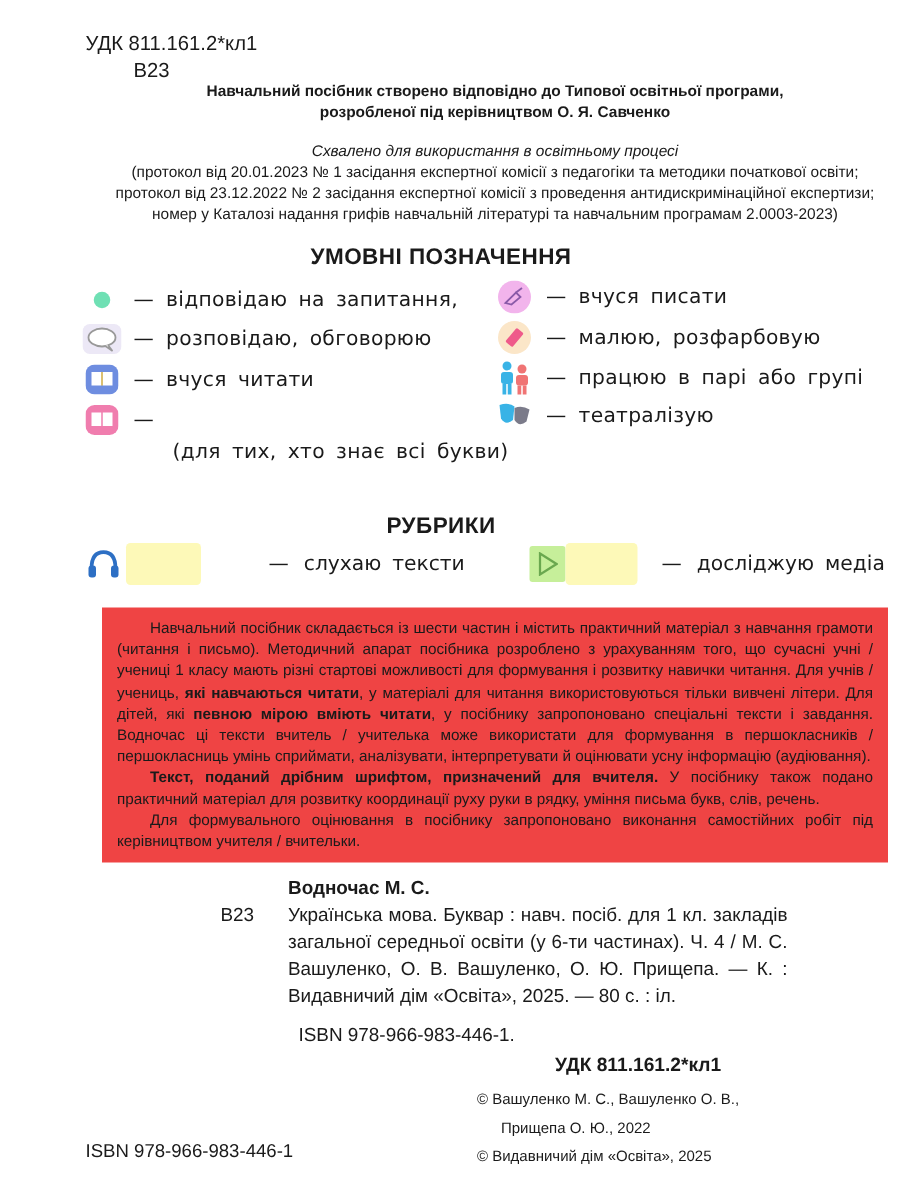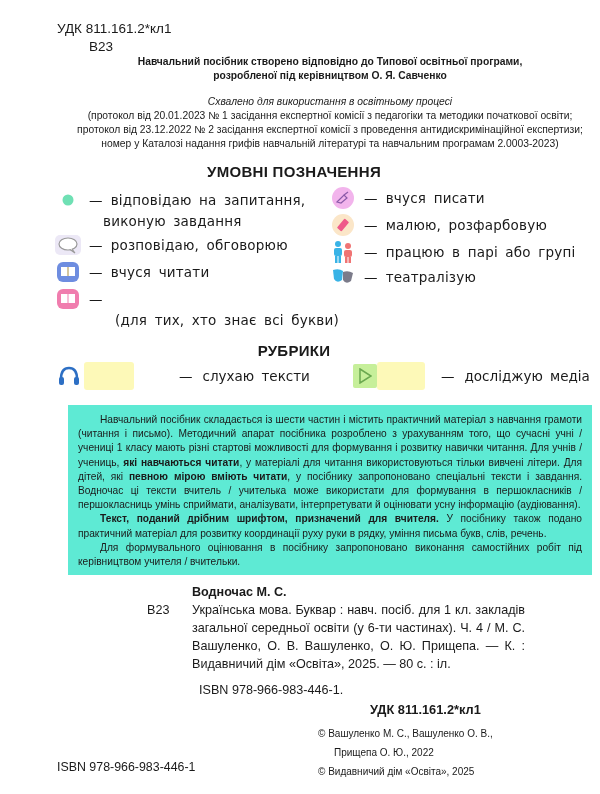--- a/index.html
+++ b/index.html
@@ -12,21 +12,21 @@
   .intro { top: 55px; font-weight: bold; }
   .approved { top: 95px; }
   .approved .it { font-style: italic; }
   .sec-title { width: 588px; left: 0; text-align: center; font-weight: bold; font-size: 15px; letter-spacing: 0.3px; }
   .legend-row { display: flex; align-items: center; font-family: "DejaVu Sans", sans-serif; font-size: 13.5px; letter-spacing: 0.2px; word-spacing: 3px; }
   .legend-row .ico { width: 26px; height: 20px; display: flex; align-items: center; justify-content: center; margin-right: 8px; }
   .legend-row .dash { margin-right: 8px; }
   .cont { font-family: "DejaVu Sans", sans-serif; font-size: 13.5px; letter-spacing: 0.2px; word-spacing: 3px; }
   .rub-row { display: flex; align-items: center; font-family: "DejaVu Sans", sans-serif; font-size: 13.5px; word-spacing: 3px; }
   .yellow-pad { width: 50px; height: 28px; background: #fdf9b8; border-radius: 3px; }
-  .info { left: 68px; top: 405px; width: 524px; height: 170px; background: #5eead4; box-sizing: border-box; padding: 8px 10px 0 10px; }
+  .info { left: 68px; top: 405px; width: 524px; height: 170px; background: #ef4444; box-sizing: border-box; padding: 8px 10px 0 10px; }
   .info p { margin: 0; font-size: 10.2px; line-height: 14.2px; text-align: justify; }
   .info p.ind { text-indent: 22px; }
   .biblio { left: 147px; top: 583px; width: 378px; font-size: 12.6px; line-height: 18px; }
   .biblio .author { font-weight: bold; padding-left: 45px; }
   .biblio .row { display: flex; }
   .biblio .cls { width: 45px; flex-shrink: 0; }
   .biblio .txt { text-align: justify; }
   .bib-isbn { left: 199px; top: 683px; font-size: 12.6px; }
   .udk-bottom { left: 370px; top: 702px; font-size: 12.8px; font-weight: bold; }
   .copy { left: 318px; top: 724px; font-size: 10px; line-height: 19px; }
@@ -58,21 +58,20 @@
 <div class="abs" style="left:55px; top:190px;">
   <div class="legend-row">
     <span class="ico">
       <svg width="12" height="12">
           <circle cx="6" cy="6" r="5.5" fill="#6fe0b4"></circle>
         </svg>
     </span>
     <span class="dash">—</span>
     <span>відповідаю на запитання,</span>
   </div>
-  <div class="cont" style="padding-left:48px; margin-top:3px;">виконую завдання</div>
 
   <div class="legend-row" style="margin-top:6px;">
     <span class="ico">
       <svg width="26" height="20">
           <rect x="0" y="0" width="26" height="20" rx="5" fill="#ece8f6"></rect>
           <ellipse cx="13" cy="9" rx="9" ry="6" fill="#fff" stroke="#999" stroke-width="1.2"></ellipse>
           <path d="M17 14 L20 18 L15 14.5" fill="#fff" stroke="#999" stroke-width="1.1"></path>
         </svg>
     </span>
     <span class="dash">—</span>

